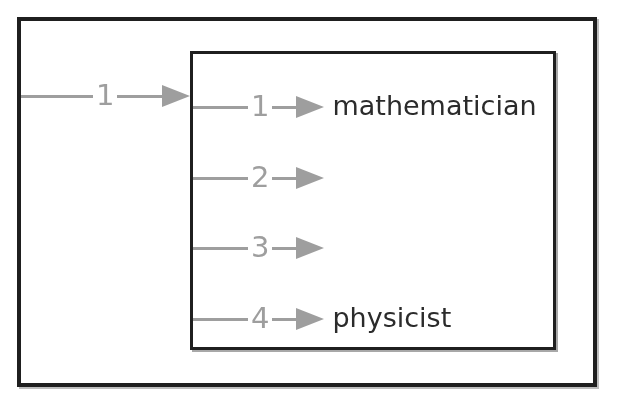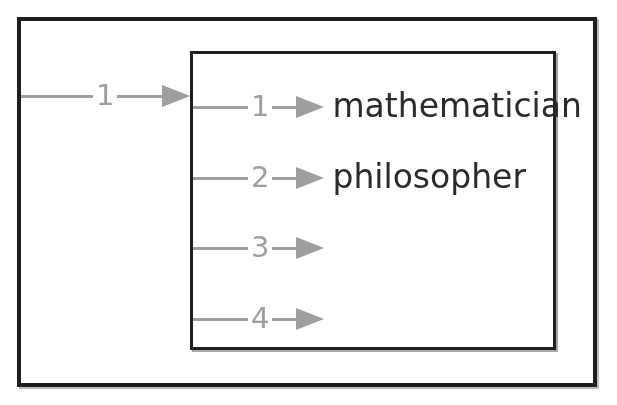--- a/index.html
+++ b/index.html
@@ -55,21 +55,21 @@
   .arrowhead {
     width: 0;
     height: 0;
     border-top: 11px solid transparent;
     border-bottom: 11px solid transparent;
     border-left: 28px solid #9e9e9e;
   }
   .item-label {
     margin-left: 8px;
     color: #2b2b2b;
-    font-size: 33px;
+    font-size: 27px;
     line-height: 1;
     white-space: nowrap;
     padding-bottom: 3px;
   }
   
   .outer-arrow { left: 21px; top: 78px; }
   .outer-arrow .seg1 { width: 72px; }
   .outer-arrow .seg2 { width: 45px; }
   
   .inner-row { left: 0; }
@@ -102,31 +102,31 @@
       <div class="seg seg2"></div>
       <div class="arrowhead"></div>
       <span class="item-label">mathematician</span>
     </div>
 
     <div class="arrow-row inner-row row-1">
       <div class="seg seg1"></div>
       <span class="idx">2</span>
       <div class="seg seg2"></div>
       <div class="arrowhead"></div>
-      <span class="item-label">philosopher</span>
     </div>
 
     <div class="arrow-row inner-row row-2">
       <div class="seg seg1"></div>
       <span class="idx">3</span>
       <div class="seg seg2"></div>
       <div class="arrowhead"></div>
     </div>
 
     <div class="arrow-row inner-row row-3">
       <div class="seg seg1"></div>
       <span class="idx">4</span>
       <div class="seg seg2"></div>
       <div class="arrowhead"></div>
+      <span class="item-label">physicist</span>
     </div>
 
   </div>
 </div>
 
 </body></html>

